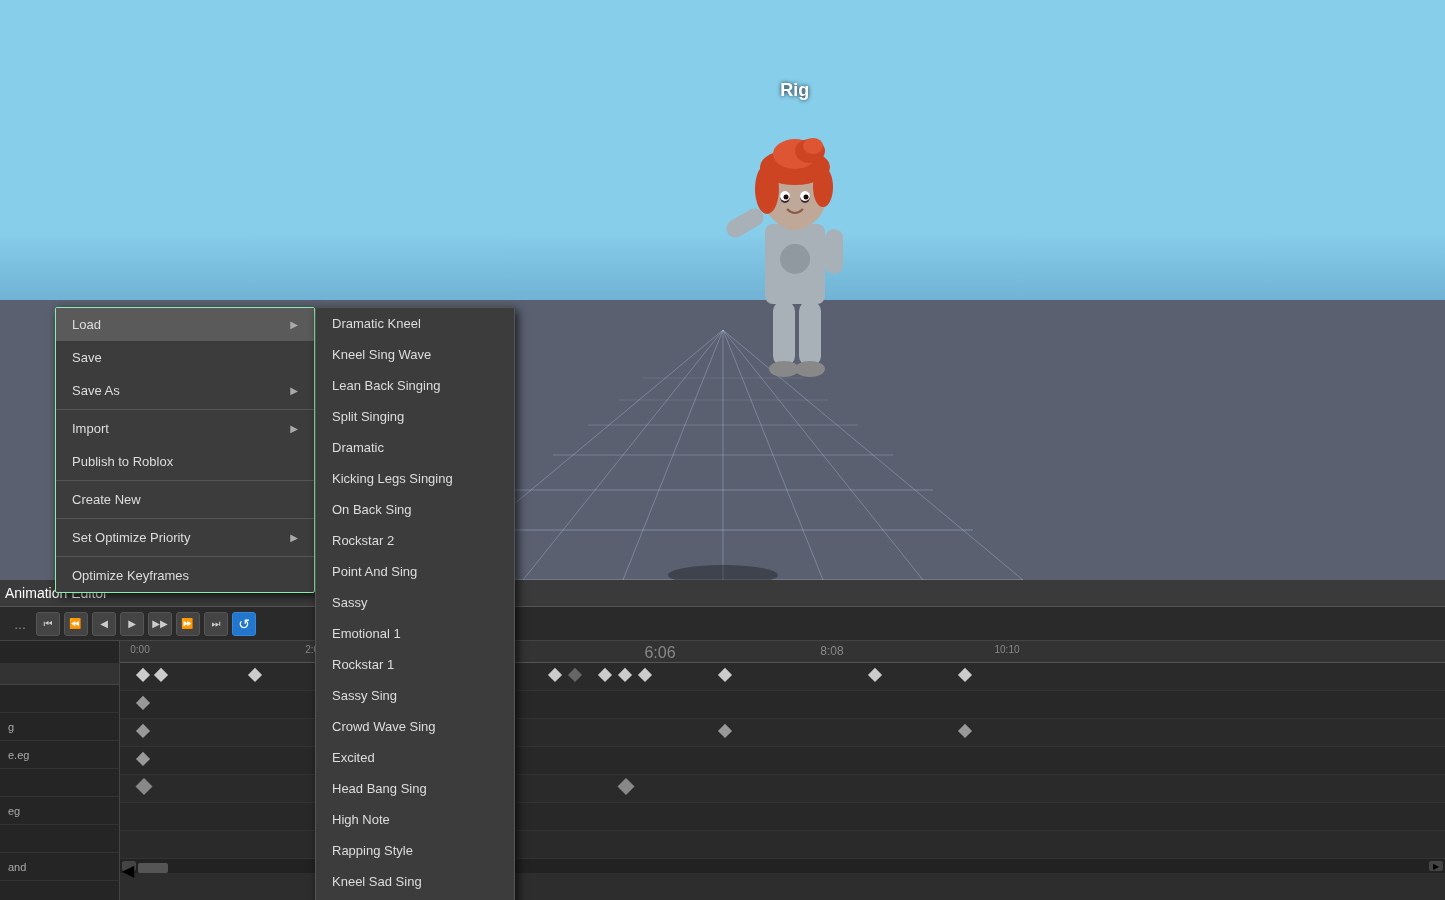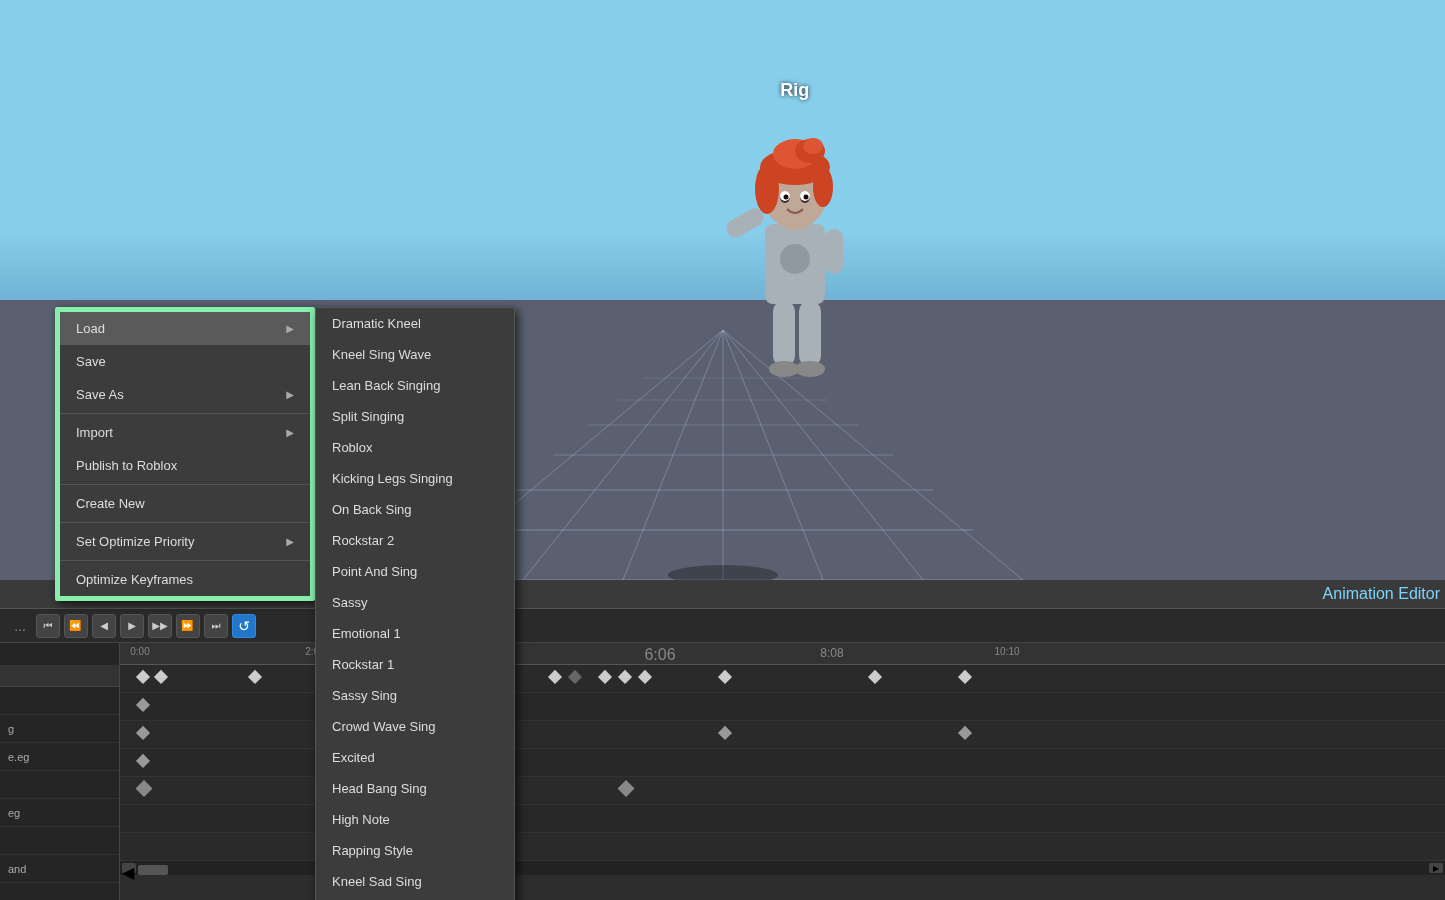--- a/index.html
+++ b/index.html
@@ -78,24 +78,24 @@
       left: 0;
       width: 100%;
       height: 320px;
       background: #2d2d2d;
       display: flex;
       flex-direction: column;
     }
 
     .animation-editor-title {
       background: #3a3a3a;
-      color: #7dd3fc;
-      text-align: right;
+      color: #ffffff;
+      text-align: left;
       padding: 5px;
-      font-size: 16px;
+      font-size: 14px;
       border-bottom: 1px solid #555;
     }
 
     .animation-editor-toolbar {
       background: #2a2a2a;
       height: 34px;
       display: flex;
       align-items: center;
       padding: 0 8px;
       gap: 4px;
@@ -210,21 +210,21 @@
       cursor: pointer;
     }
 
     
     .context-menu-main {
       position: absolute;
       top: 307px;
       left: 55px;
       width: 260px;
       background: #3c3c3c;
-      border: 5px solid #86efac;
+      border: 1px solid #86efac;
       box-shadow: 3px 3px 10px rgba(0,0,0,0.7);
       z-index: 100;
       border-radius: 2px;
     }
 
     .menu-item {
       padding: 9px 16px;
       color: #ddd;
       font-size: 13px;
       cursor: pointer;
@@ -479,21 +479,21 @@
   <div class="menu-item">
     <span>Optimize Keyframes</span>
   </div>
 </div>
 
 <div class="submenu-load">
   <div class="submenu-item">Dramatic Kneel</div>
   <div class="submenu-item">Kneel Sing Wave</div>
   <div class="submenu-item">Lean Back Singing</div>
   <div class="submenu-item">Split Singing</div>
-  <div class="submenu-item">Roblox</div>
+  <div class="submenu-item">Dramatic</div>
   <div class="submenu-item">Kicking Legs Singing</div>
   <div class="submenu-item">On Back Sing</div>
   <div class="submenu-item">Rockstar 2</div>
   <div class="submenu-item">Point And Sing</div>
   <div class="submenu-item">Sassy</div>
   <div class="submenu-item">Emotional 1</div>
   <div class="submenu-item">Rockstar 1</div>
   <div class="submenu-item">Sassy Sing</div>
   <div class="submenu-item">Crowd Wave Sing</div>
   <div class="submenu-item">Excited</div>

